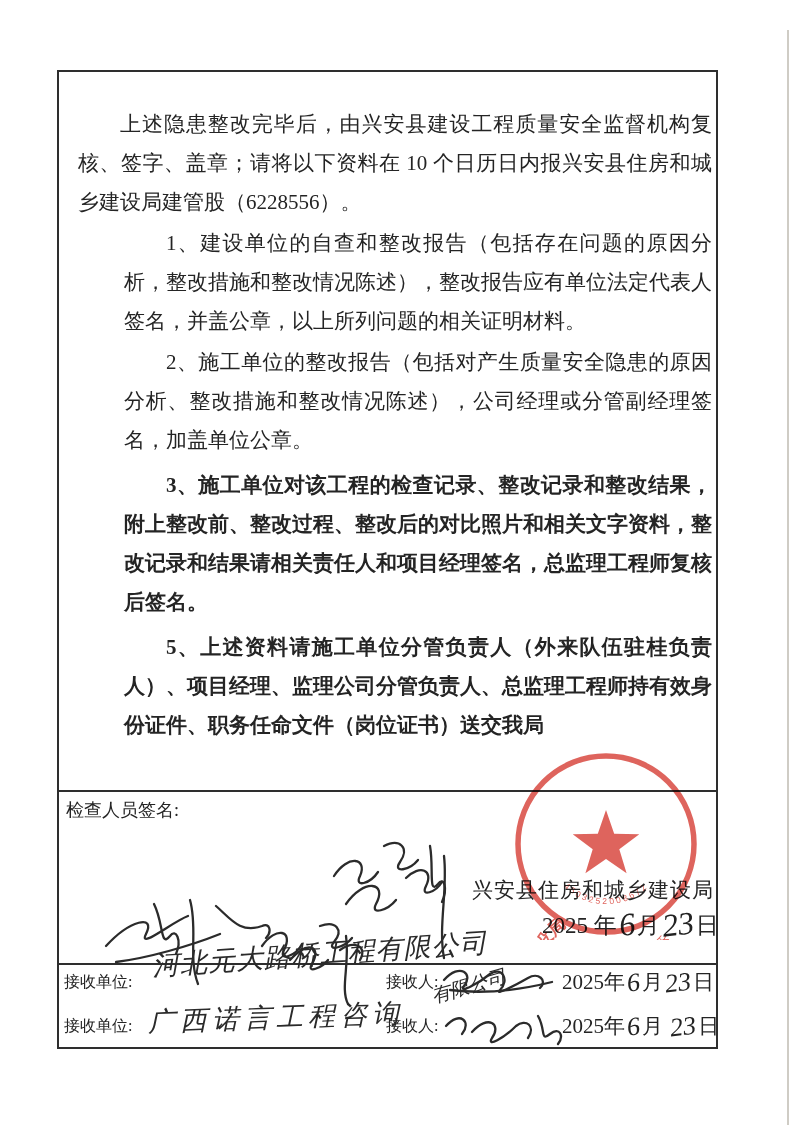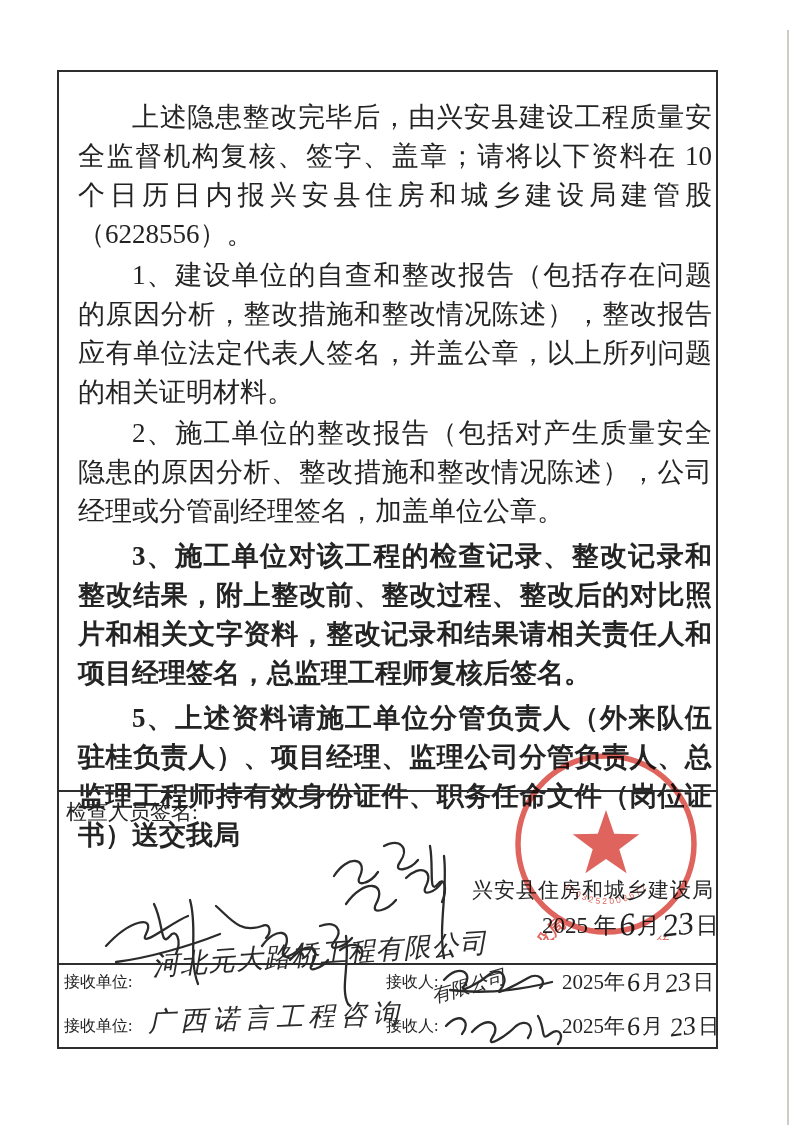--- a/index.html
+++ b/index.html
@@ -13,28 +13,28 @@
   
   .page-edge { left:787px; top:30px; width:2px; height:1095px; background:#cfccc5; }
 
   
   .doc-border { left:57px; top:70px; width:657px; height:975px; border:2px solid #2e2e2e; }
 
   .divider { left:57px; width:661px; height:2px; background:#2e2e2e; }
   #hr1 { top:790px; }
   #hr2 { top:963px; }
 
-  .text-block { left:78px; top:98px; width:634px; font-size:27px; line-height:39px;
+  .text-block { left:78px; top:105px; width:634px; font-size:21px; line-height:39px;
                 text-align:justify; }
   .para { text-indent:2em; margin:0; }
-  .para + .para { margin-top:2px; }
+  .para + .para { margin-top:2px;margin-left:46px; }
   .para.gap { margin-top:6px;font-weight:bold; }
 
   .label { font-size:16px; white-space:nowrap; }
-  .inspector-label { left:66px; top:798px; font-size:21px; }
+  .inspector-label { left:66px; top:798px; font-size:18px; }
 
   
   .hand { color:#2a2a2a; font-style:italic; white-space:nowrap; transform-origin:left center; }
   .hand-co1 { left:152px; top:948px; font-size:27px; transform:rotate(-4deg); letter-spacing:1px; }
   .hand-co2 { left:148px; top:1004px; font-size:27px; transform:rotate(-2deg); letter-spacing:5px; }
   .hand-co2x { left:432px; top:984px; font-size:19px; transform:rotate(-16deg); }
 
   .sig-svg { position:absolute; }
   .sig-svg path { fill:none; stroke:#2b2b2b; stroke-width:2.3; stroke-linecap:round; }
 

